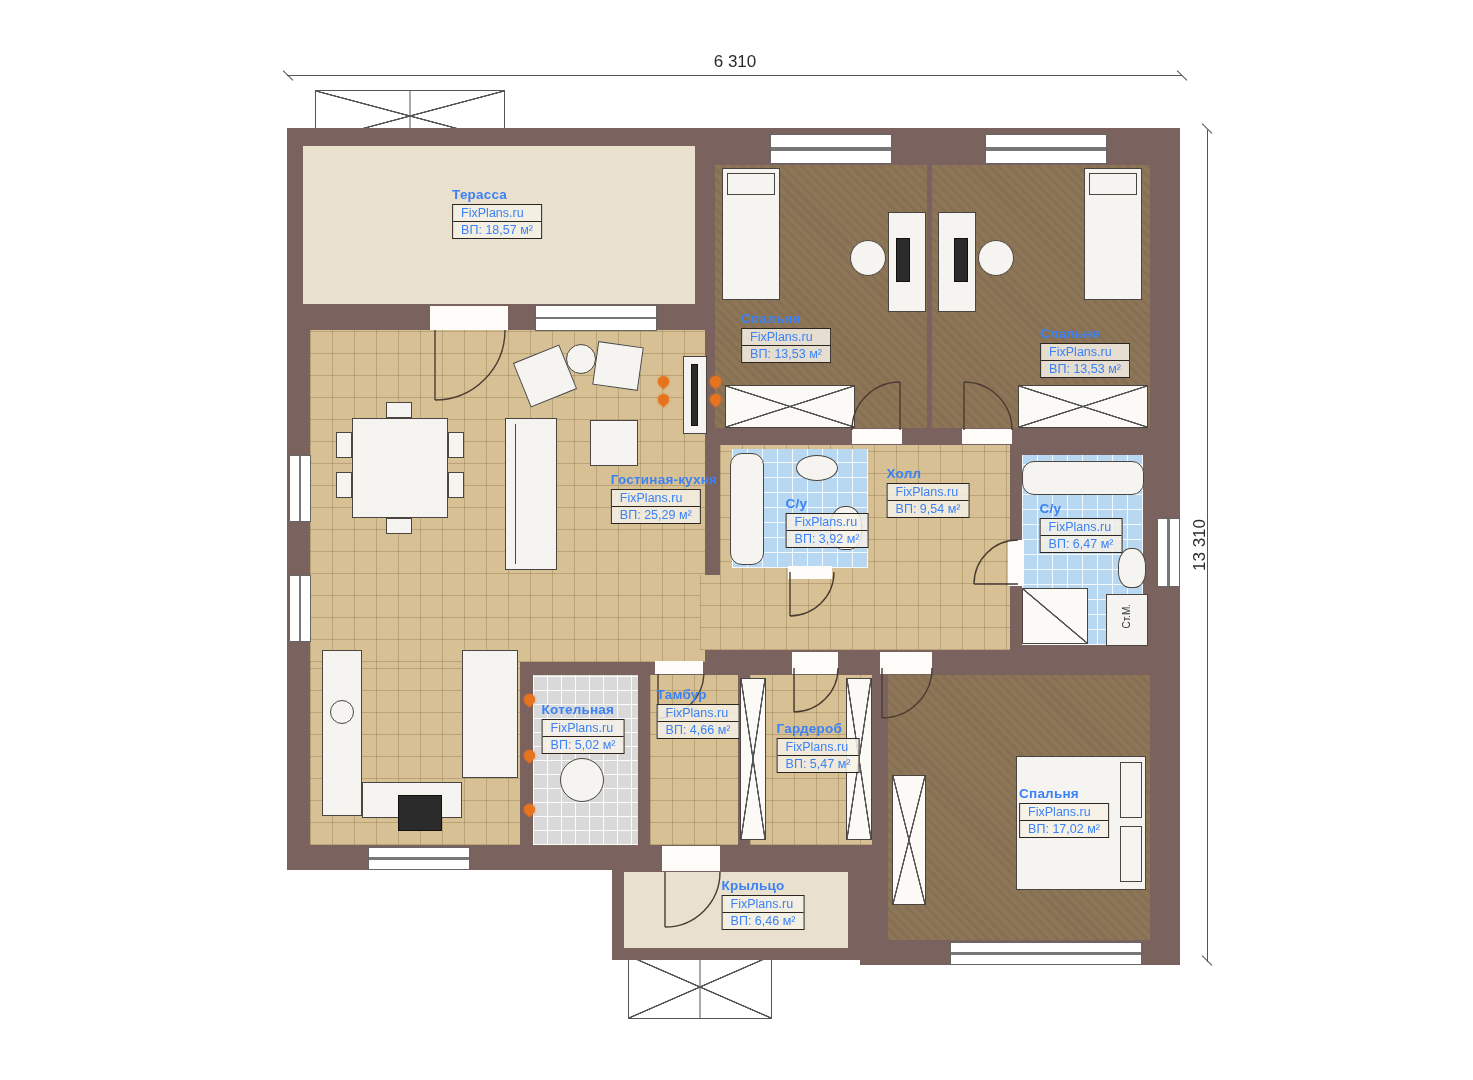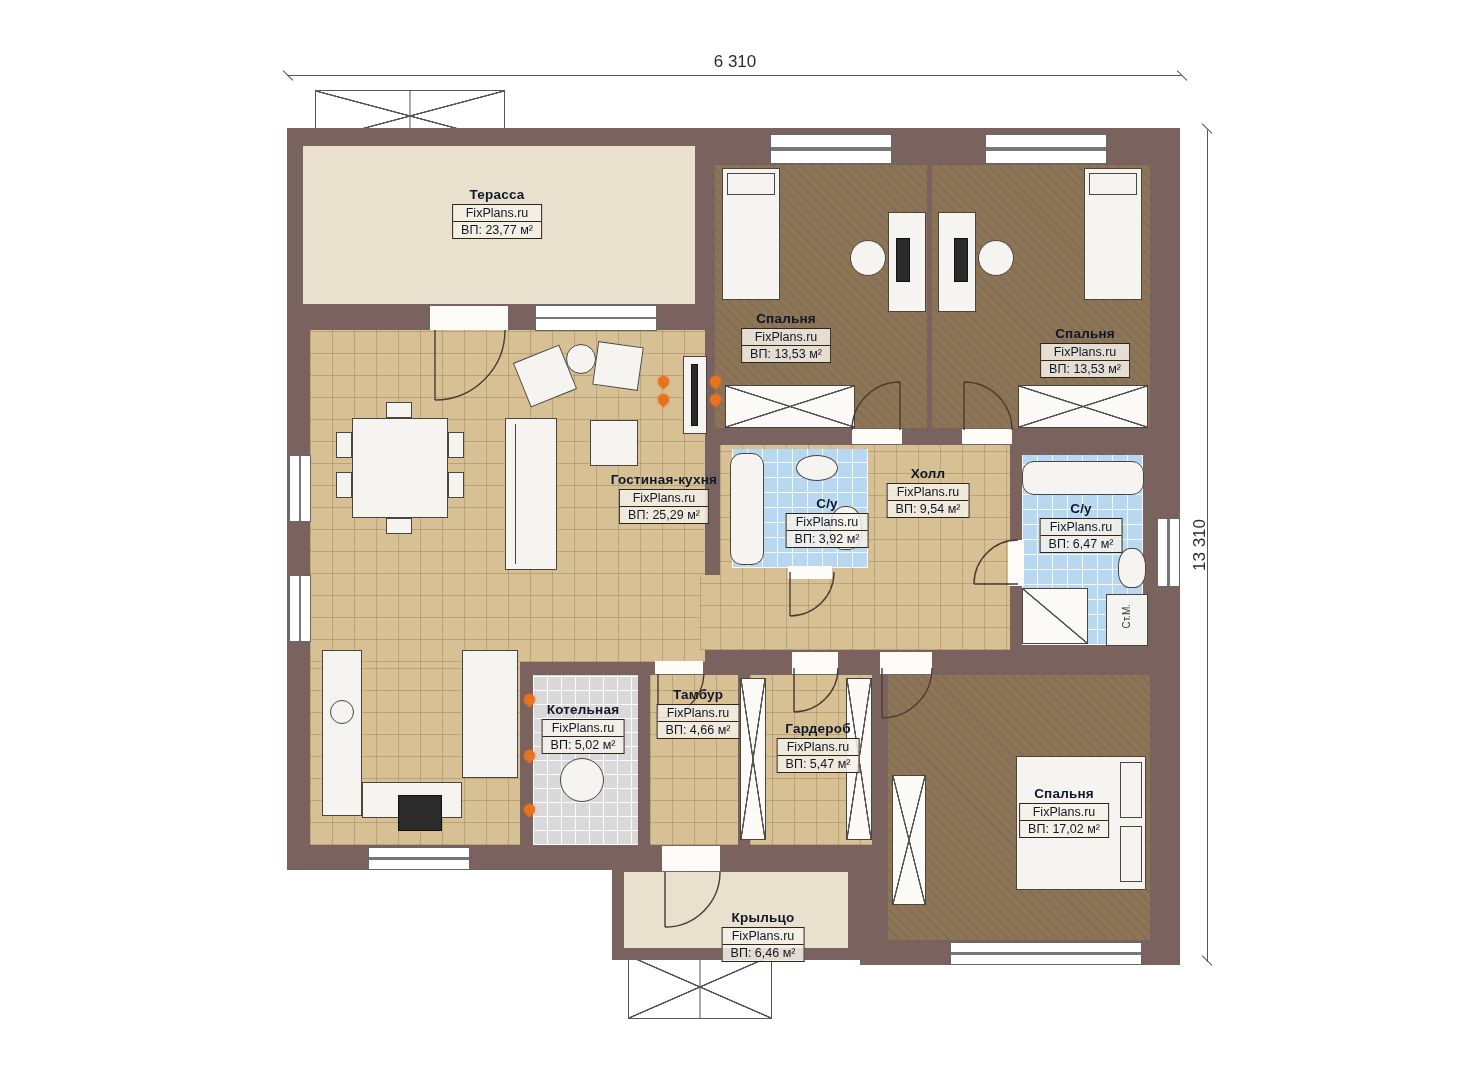--- a/index.html
+++ b/index.html
@@ -41,21 +41,21 @@
     background-image:
       linear-gradient(to right, transparent calc(50% - .75px), #555 calc(50% - .25px), #555 calc(50% + .25px), transparent calc(50% + .75px)),
       linear-gradient(to top right, transparent calc(50% - 1px), #555 calc(50% - .5px), #555 calc(50% + .5px), transparent calc(50% + 1px)),
       linear-gradient(to bottom right, transparent calc(50% - 1px), #555 calc(50% - .5px), #555 calc(50% + .5px), transparent calc(50% + 1px));}
   .flame{position:absolute;width:11px;height:11px;background:#e8731f;
     border-radius:50% 50% 50% 0;transform:rotate(-45deg);box-shadow:0 0 3px rgba(232,115,31,.8);}
   .dim-line-h{position:absolute;height:0;border-top:1.5px solid #555;}
   .dim-line-v{position:absolute;width:0;border-left:1.5px solid #555;}
   .dim-tick{position:absolute;width:14px;height:0;border-top:1.5px solid #555;transform:rotate(45deg);}
   .dim-label{position:absolute;font-size:17px;color:#2b2b2b;text-align:center;}
-  .rlabel{position:absolute;transform:translate(-50%,-50%);text-align:center;color:#0f172a;z-index:40;}
+  .rlabel{position:absolute;transform:translate(-50%,-50%);color:#3b82f6;z-index:40;}
   .rlabel .name{font-weight:bold;font-size:13.5px;margin-bottom:2px;letter-spacing:.2px;}
   .rlabel .box{display:inline-block;border:1.5px solid #2a2520;background:rgba(246,241,230,.85);}
   .rlabel .brand{padding:1px 8px;border-bottom:1.5px solid #2a2520;font-size:12.5px;white-space:nowrap;}
   .rlabel .area{padding:1px 8px;font-size:12.5px;white-space:nowrap;}
   .washer-label{position:absolute;font-size:10px;color:#333;writing-mode:vertical-rl;transform:rotate(180deg);}
   svg.arcs{position:absolute;left:0;top:0;z-index:30;pointer-events:none;}
   .z1{z-index:1}.z2{z-index:2}.z3{z-index:3}.z4{z-index:4}.z5{z-index:5}
 </style>
 </head>
 <body>
@@ -186,21 +186,21 @@
   <div class="xunit z4" style="left:846px;top:678px;width:26px;height:162px;"></div>
 
   <div class="xunit z4" style="left:892px;top:775px;width:34px;height:130px;"></div>
   <div class="furn z4" style="left:1016px;top:756px;width:130px;height:134px;"></div>
   <div class="furn z4" style="left:1120px;top:762px;width:22px;height:56px;"></div>
   <div class="furn z4" style="left:1120px;top:826px;width:22px;height:56px;"></div>
 
   <div class="rlabel" style="left:497px;top:213px;">
     <div class="name">Терасса</div>
     <div class="box"><div class="brand">FixPlans.ru</div>
-    <div class="area">ВП: 23,77 м²</div></div>
+    <div class="area">ВП: 18,57 м²</div></div>
   </div>
 
   <div class="rlabel" style="left:786px;top:337px;">
     <div class="name">Спальня</div>
     <div class="box"><div class="brand">FixPlans.ru</div>
     <div class="area">ВП: 13,53 м²</div></div>
   </div>
 
   <div class="rlabel" style="left:1085px;top:352px;">
     <div class="name">Спальня</div>
@@ -249,19 +249,19 @@
     <div class="box"><div class="brand">FixPlans.ru</div>
     <div class="area">ВП: 5,47 м²</div></div>
   </div>
 
   <div class="rlabel" style="left:1064px;top:812px;">
     <div class="name">Спальня</div>
     <div class="box"><div class="brand">FixPlans.ru</div>
     <div class="area">ВП: 17,02 м²</div></div>
   </div>
 
-  <div class="rlabel" style="left:753px;top:936px;padding-left:20px;">
+  <div class="rlabel" style="left:753px;top:904px;padding-left:20px;">
     <div class="name">Крыльцо</div>
     <div class="box"><div class="brand">FixPlans.ru</div>
     <div class="area">ВП: 6,46 м²</div></div>
   </div>
 
 </div>
 
 </body></html>

